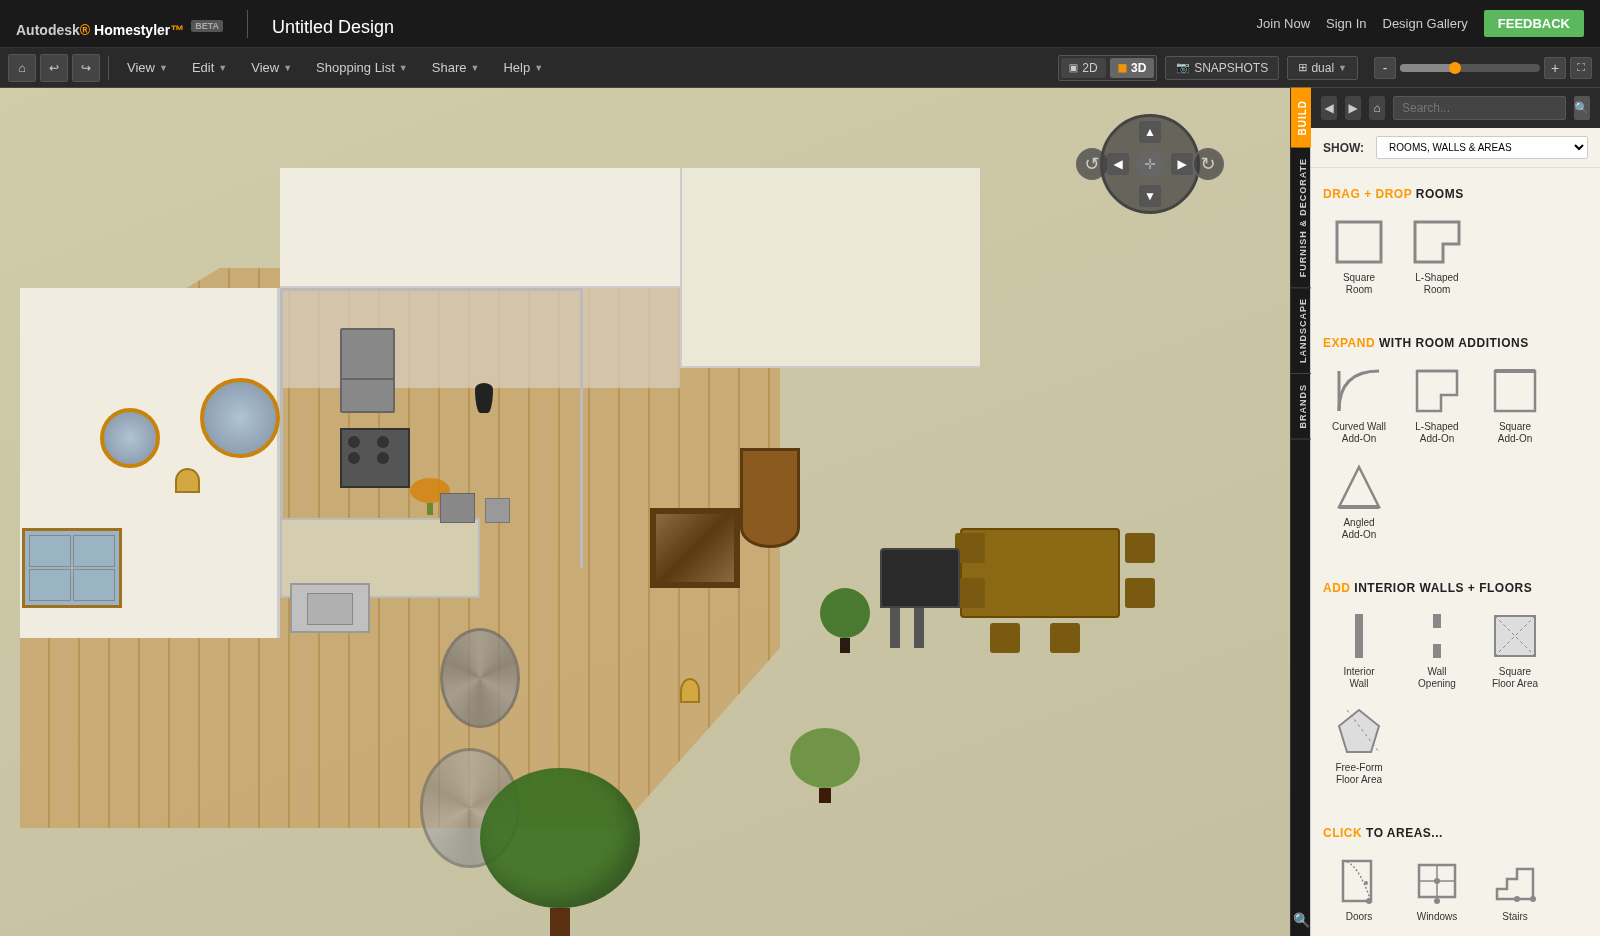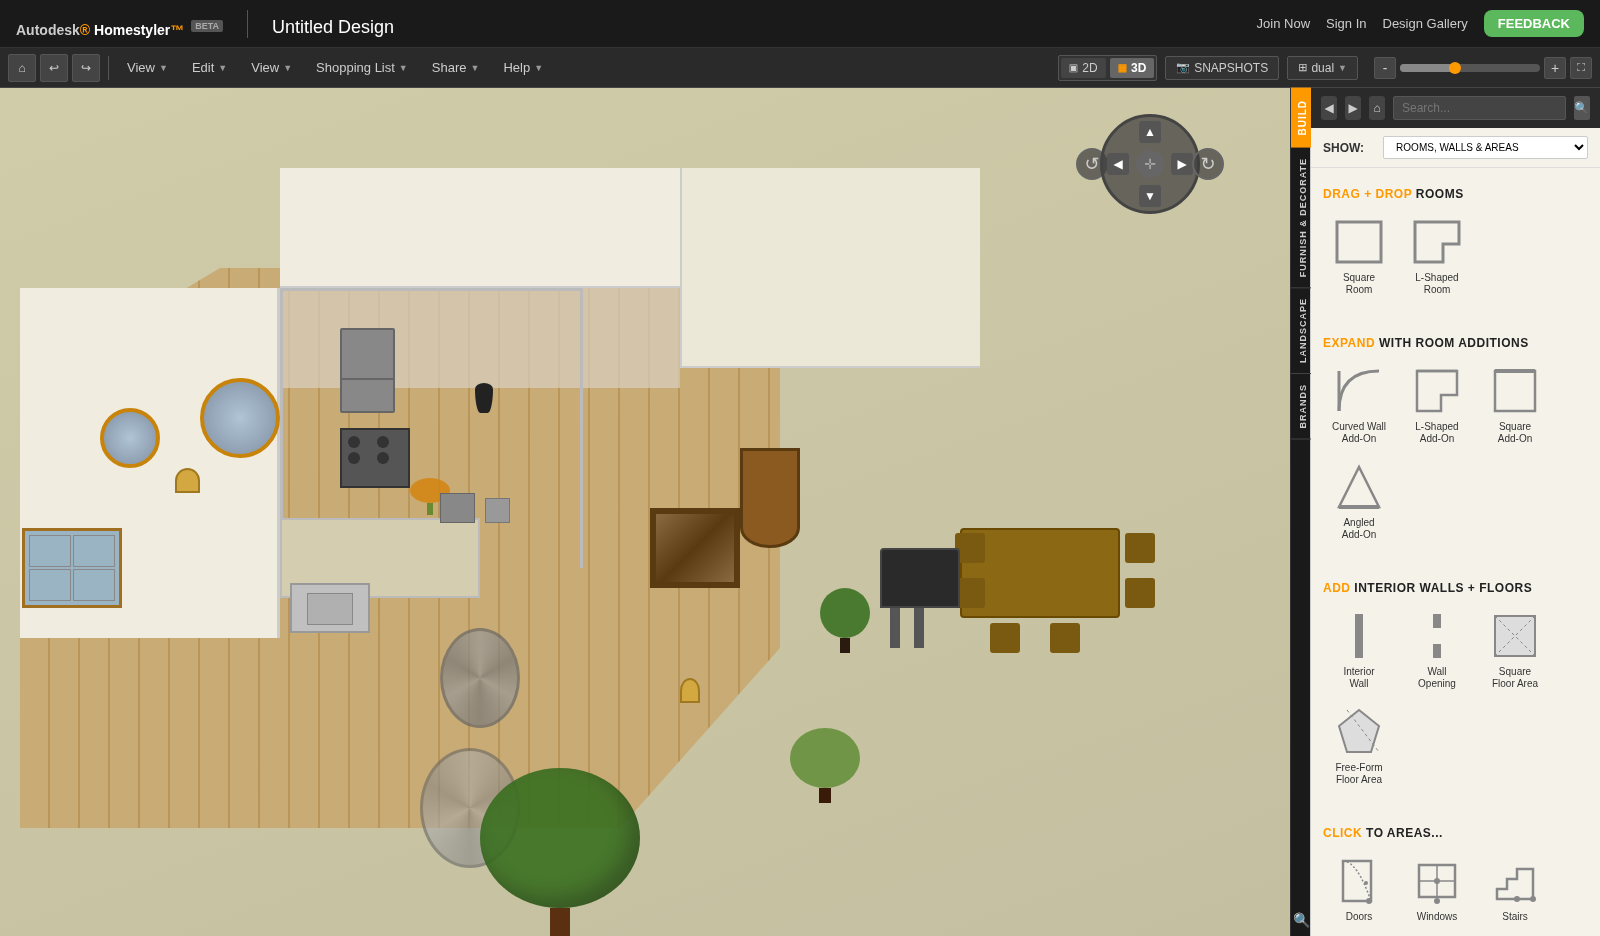--- a/index.html
+++ b/index.html
@@ -11,21 +11,21 @@
       display: flex; align-items: center; padding: 0 16px;
       border-bottom: 1px solid #333;
     }
     #logo-area { display: flex; align-items: flex-end; gap: 8px; }
     #title-separator { width: 1px; height: 28px; background: #555; margin: 0 16px; }
     #design-title { color: #fff; font-size: 18px; font-weight: normal; }
     #topbar-right { margin-left: auto; display: flex; align-items: center; gap: 16px; }
     #topbar-right a { color: #ccc; font-size: 13px; text-decoration: none; cursor: pointer; }
     #feedback-btn {
       background: #5cb85c; color: #fff; font-size: 13px; font-weight: bold;
-      padding: 6px 14px; border: none; cursor: pointer; border-radius: 8px;
+      padding: 6px 14px; border: none; cursor: pointer; border-radius: 2px;
     }
 
     
     #menubar {
       width: 100%; height: 40px; background: #2a2a2a;
       display: flex; align-items: center; padding: 0 8px; gap: 4px;
       border-bottom: 1px solid #444;
     }
     .menu-icon-btn {
       width: 28px; height: 28px; background: #444; border: 1px solid #555;
@@ -138,21 +138,21 @@
       flex: 1; background: #444; border: 1px solid #555;
       color: #fff; padding: 4px 8px; font-size: 12px; border-radius: 2px;
     }
     .panel-search-btn {
       width: 24px; height: 24px; background: #555; border: none;
       color: #ccc; cursor: pointer; border-radius: 2px; font-size: 12px;
     }
 
     
     #panel-show {
-      display: flex; align-items: center; padding: 8px 12px; gap: 19px;
+      display: flex; align-items: center; padding: 8px 12px; gap: 12px;
       border-bottom: 1px solid #ddd; background: #f5f2ea;
     }
     .show-label { font-size: 12px; color: #333; font-weight: bold; }
     .show-select {
       flex: 1; padding: 4px 8px; font-size: 10px; border: 1px solid #ccc;
       border-radius: 2px; background: #fff; cursor: pointer;
     }
 
     
     .panel-section { padding: 12px 12px 8px; }

